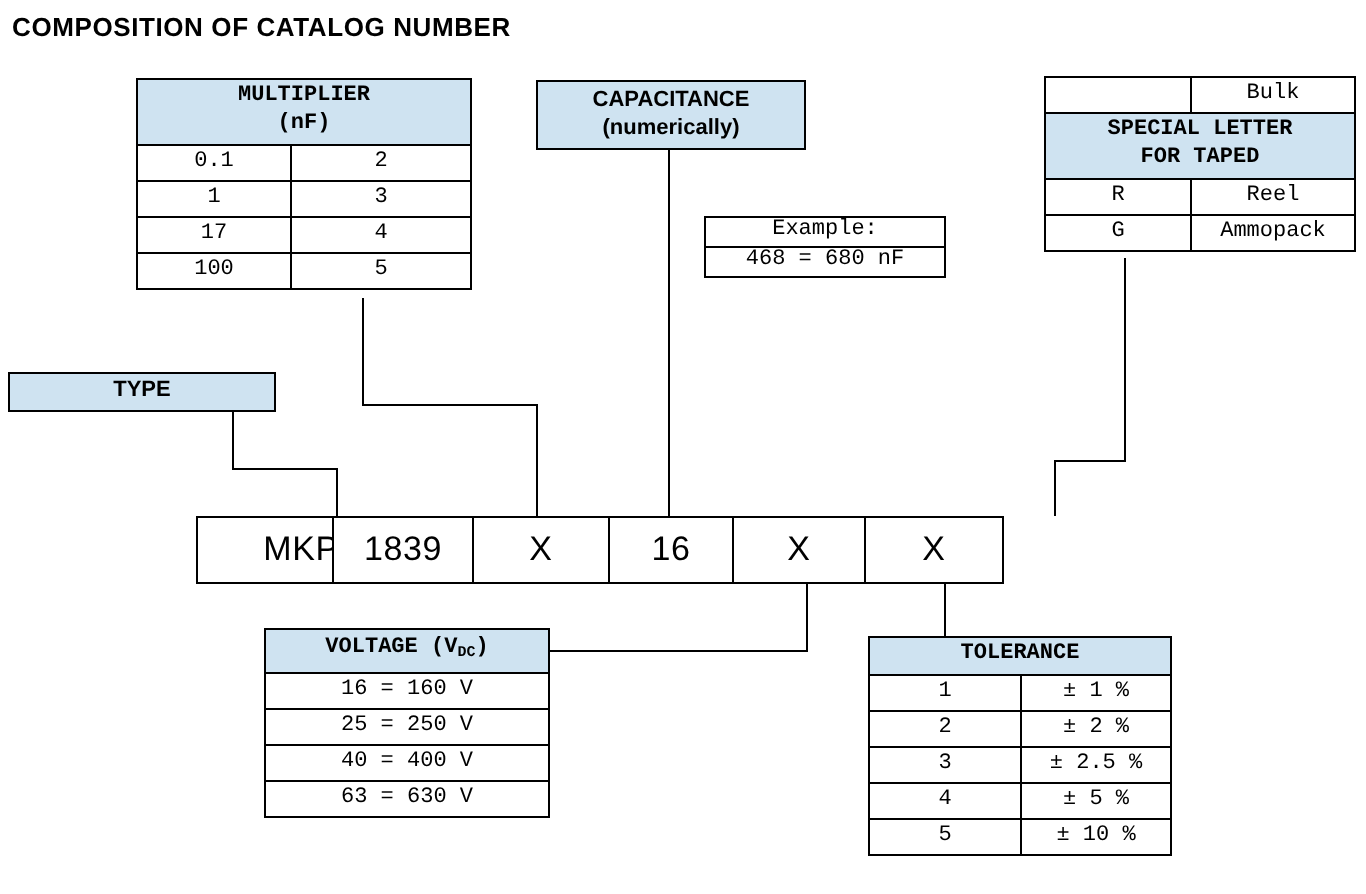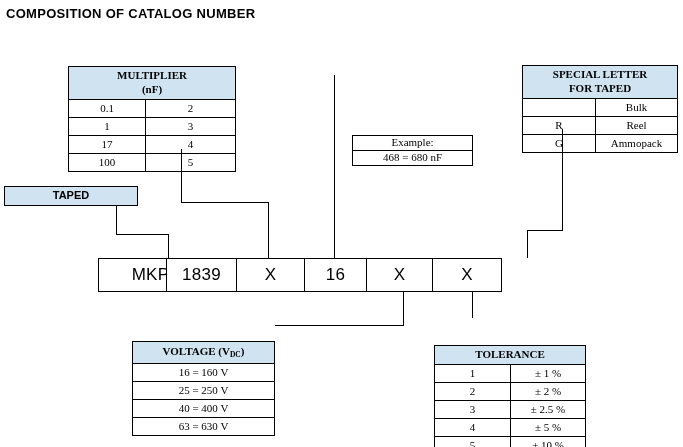--- a/index.html
+++ b/index.html
@@ -6,21 +6,21 @@
   .canvas{
     position:relative;width:683px;height:447px;background:#ffffff;
     font-family:"Liberation Sans",sans-serif;color:#000;overflow:hidden;
   }
   .title{
     position:absolute;left:6px;top:6px;
     font-size:13px;font-weight:bold;letter-spacing:.3px;color:#000;text-align:center;
   }
   table.tbl{
     position:absolute;border-collapse:collapse;table-layout:fixed;
-    font-family:Liberation Serif, serif;font-size:11px;color:#000;margin-top:27px;
+    font-family:Liberation Mono, monospace;font-size:11px;color:#000;
   }
   table.tbl th,table.tbl td{
     border:1px solid #000;text-align:center;vertical-align:middle;
     padding:0;line-height:1.25;overflow:hidden;white-space:nowrap;
   }
   .hdr{background:#cfe3f1;font-weight:bold;}
   .bluebox{
     position:absolute;background:#cfe3f1;border:1px solid #000;
     display:flex;flex-direction:column;align-items:center;justify-content:center;
     font-size:11px;font-weight:bold;text-align:center;line-height:1.25;box-sizing:border-box;
@@ -66,61 +66,65 @@
       <td style="height:17px">17</td>
       <td>4</td>
         </tr>
     <tr>
       <td style="height:17px">100</td>
       <td>5</td>
         </tr>
   </tbody>
     </table>
 
+  <div class="bluebox" style="left:268px;top:40px;width:135px;height:35px">
+    <div>CAPACITANCE</div>
+    <div>(numerically)</div>
+  </div>
 
   <table class="tbl" style="left:352px;top:108px;width:121px">
     <tbody>
         <tr>
           <td style="height:14px">Example:</td>
         </tr>
     <tr>
           <td style="height:14px">468 = 680 nF</td>
         </tr>
   </tbody>
     </table>
 
   <table class="tbl" style="left:522px;top:38px;width:155px">
     <colgroup>
         <col style="width:73px">
         <col style="width:82px">
       </colgroup>
     <tbody>
         <tr>
+      <td style="height:17px"></td>
+      <td>Bulk</td>
+        </tr>
+    <tr>
           <th colspan="2" class="hdr" style="height:32px">
       <div>SPECIAL LETTER</div>
       <div>FOR TAPED</div>
     </th>
         </tr>
     <tr>
-      <td style="height:17px"></td>
-      <td>Bulk</td>
-        </tr>
-    <tr>
       <td style="height:17px">R</td>
       <td>Reel</td>
         </tr>
     <tr>
       <td style="height:17px">G</td>
       <td>Ammopack</td>
         </tr>
   </tbody>
     </table>
 
   <div class="bluebox" style="left:4px;top:186px;width:134px;height:20px">
-    <div>TAPED</div>
+    <div>TYPE</div>
   </div>
 
   <div class="catrow">
     <div class="cell" style="width:69px">MKP</div>
     <div class="cell" style="width:70px">1839</div>
     <div class="cell" style="width:68px">X</div>
     <div class="cell" style="width:62px">16</div>
     <div class="cell" style="width:66px">X</div>
     <div class="cell" style="width:69px">X</div>
   </div>

